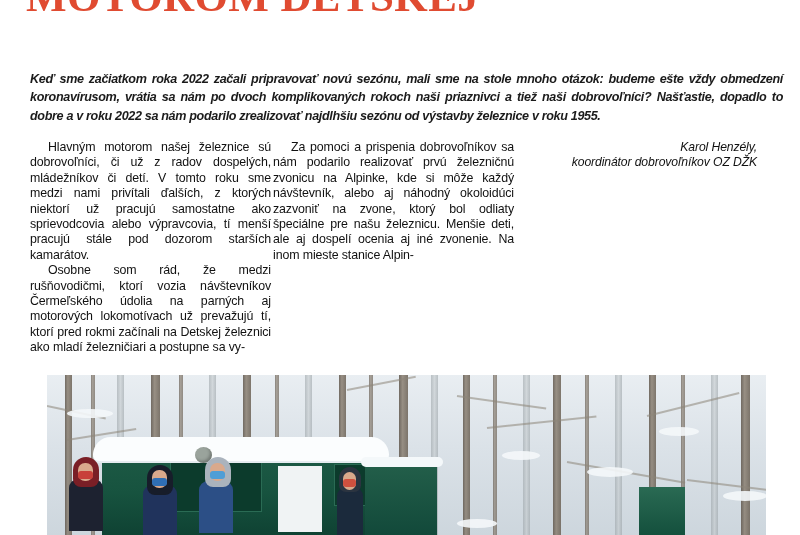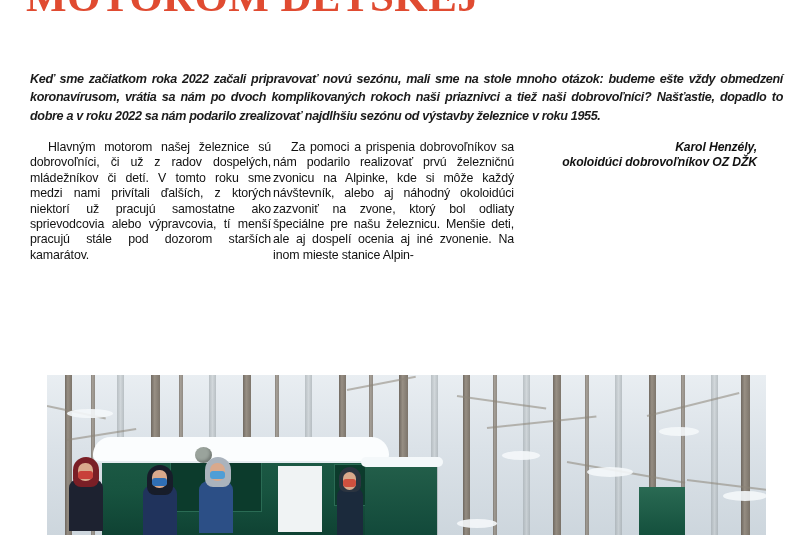--- a/index.html
+++ b/index.html
@@ -83,21 +83,20 @@
   .col p.cont {
     text-indent: 0;
   }
   .byline {
     margin: 0;
     text-align: right;
     font-style: italic;
     font-size: 12.2px;
     line-height: 15.4px;
     text-indent: 0;
-    font-weight: bold;
   }
 
   
   .photo {
     position: absolute;
     left: 47px;
     top: 375px;
     width: 719px;
     height: 160px;
     overflow: hidden;
@@ -233,29 +232,30 @@
 <div class="headline">
   <span class="headline-line1">MOTOROM DETSKEJ</span>
 </div>
 
 <div class="perex">Keď sme začiatkom roka 2022 začali pripravovať novú sezónu, mali sme na stole mnoho otázok: budeme ešte vždy obmedzení koronavírusom, vrátia sa nám po dvoch komplikovaných rokoch naši priaznivci a tiež naši dobrovoľníci? Našťastie, dopadlo to dobre a v roku 2022 sa nám podarilo zrealizovať najdlhšiu sezónu od výstavby železnice v roku 1955.</div>
 
 <div class="columns">
 
   <div class="col">
     <p>Hlavným motorom našej železnice sú dobrovoľníci, či už z radov dospelých, mládežníkov či detí. V tomto roku sme medzi nami privítali ďalších, z ktorých niektorí už pracujú samostatne ako sprievodcovia alebo výpravcovia, tí menší pracujú stále pod dozorom starších kamarátov.</p>
+    <p>Osobne som rád, že medzi rušňovodičmi, ktorí vozia návštevníkov Čermeľského údolia na parných aj motorových lokomotívach už prevažujú tí, ktorí pred rokmi začínali na Detskej železnici ako mladí železničiari a postupne sa vy-</p>
   </div>
 
   <div class="col">
     <p>Za pomoci a prispenia dobrovoľníkov sa nám podarilo realizovať prvú železničnú zvonicu na Alpinke, kde si môže každý návštevník, alebo aj náhodný okoloidúci zazvoniť na zvone, ktorý bol odliaty špeciálne pre našu železnicu. Menšie deti, ale aj dospelí ocenia aj iné zvonenie. Na inom mieste stanice Alpin-</p>
   </div>
 
   <div class="col">
     <p class="byline">Karol Henzély,</p>
-    <p class="byline">okoloidúci dobrovoľníkov OZ DŽK</p>
+    <p class="byline">koordinátor dobrovoľníkov OZ DŽK</p>
   </div>
 
 </div>
 
 <div class="photo">
   <div class="photo-sky"></div>
 
   <div class="trunk" style="left:18px;"></div>
   <div class="trunk thin" style="left:44px;"></div>
   <div class="trunk pale" style="left:70px;"></div>

